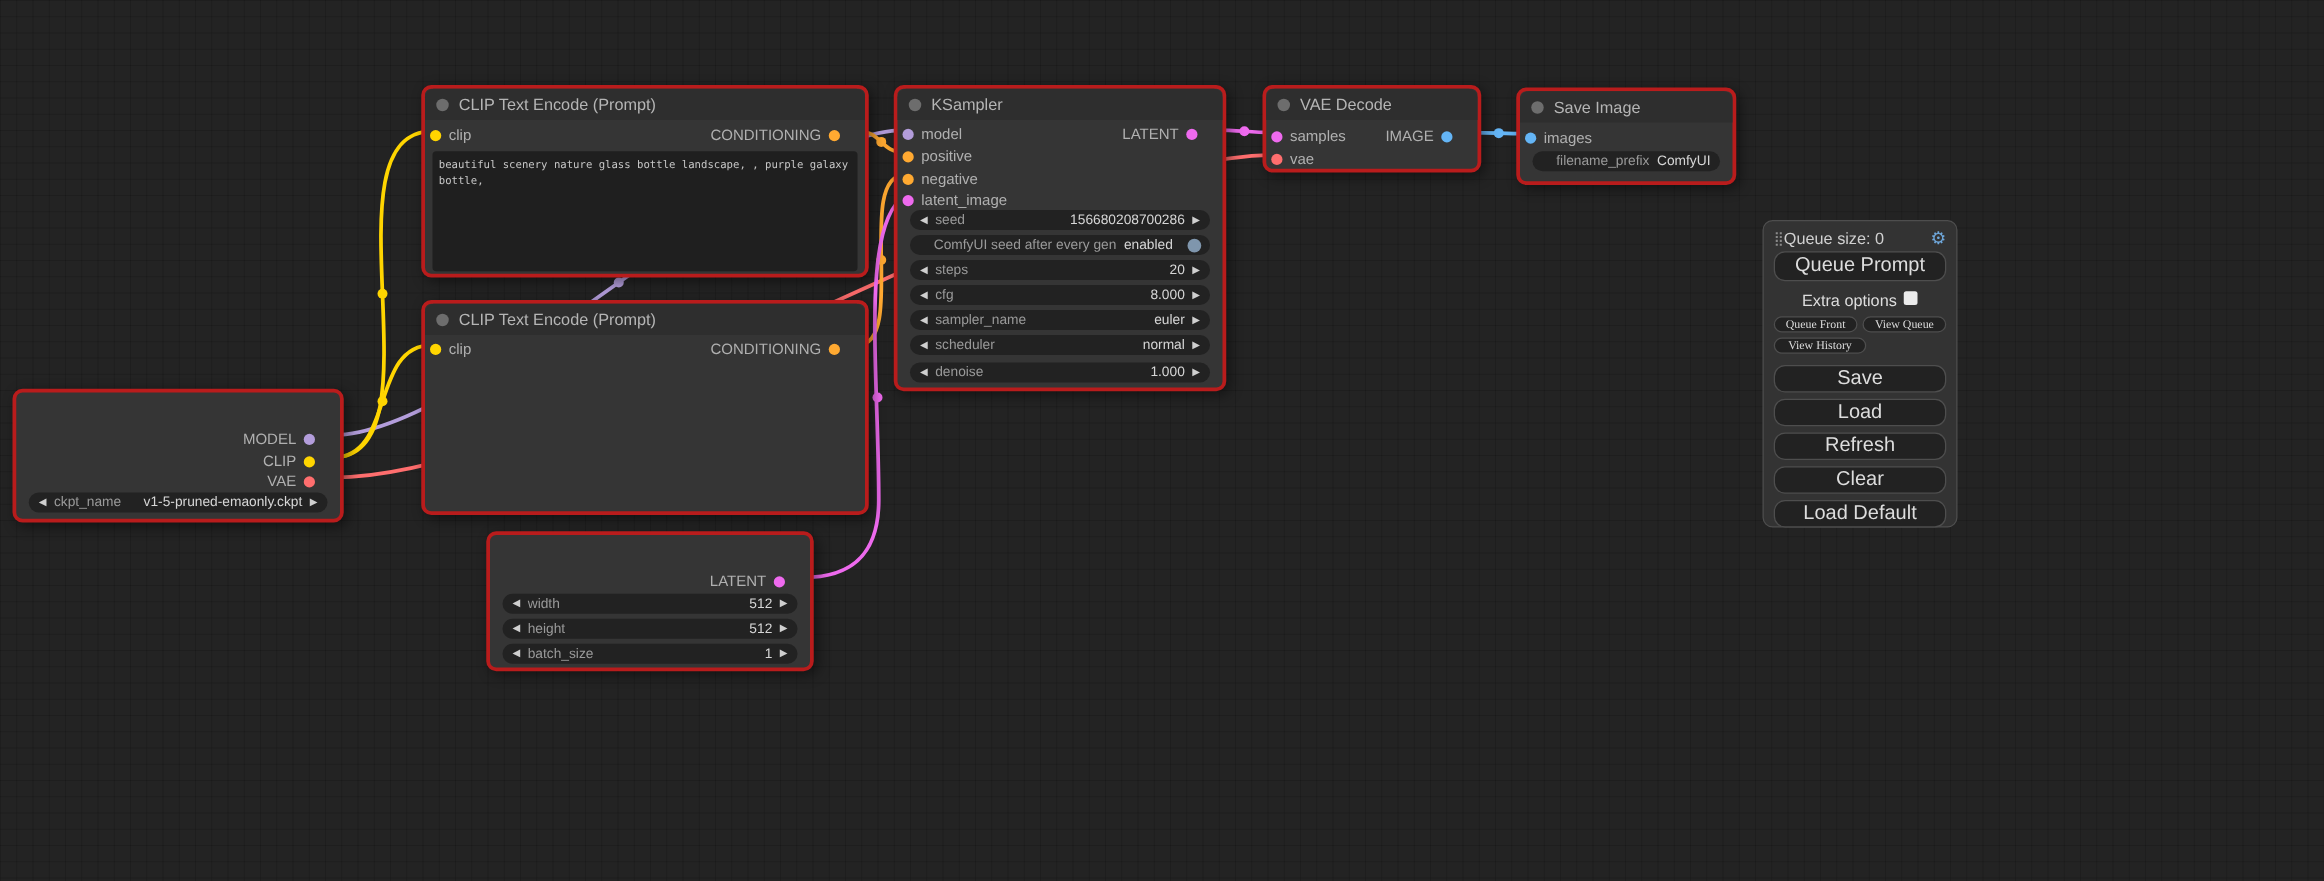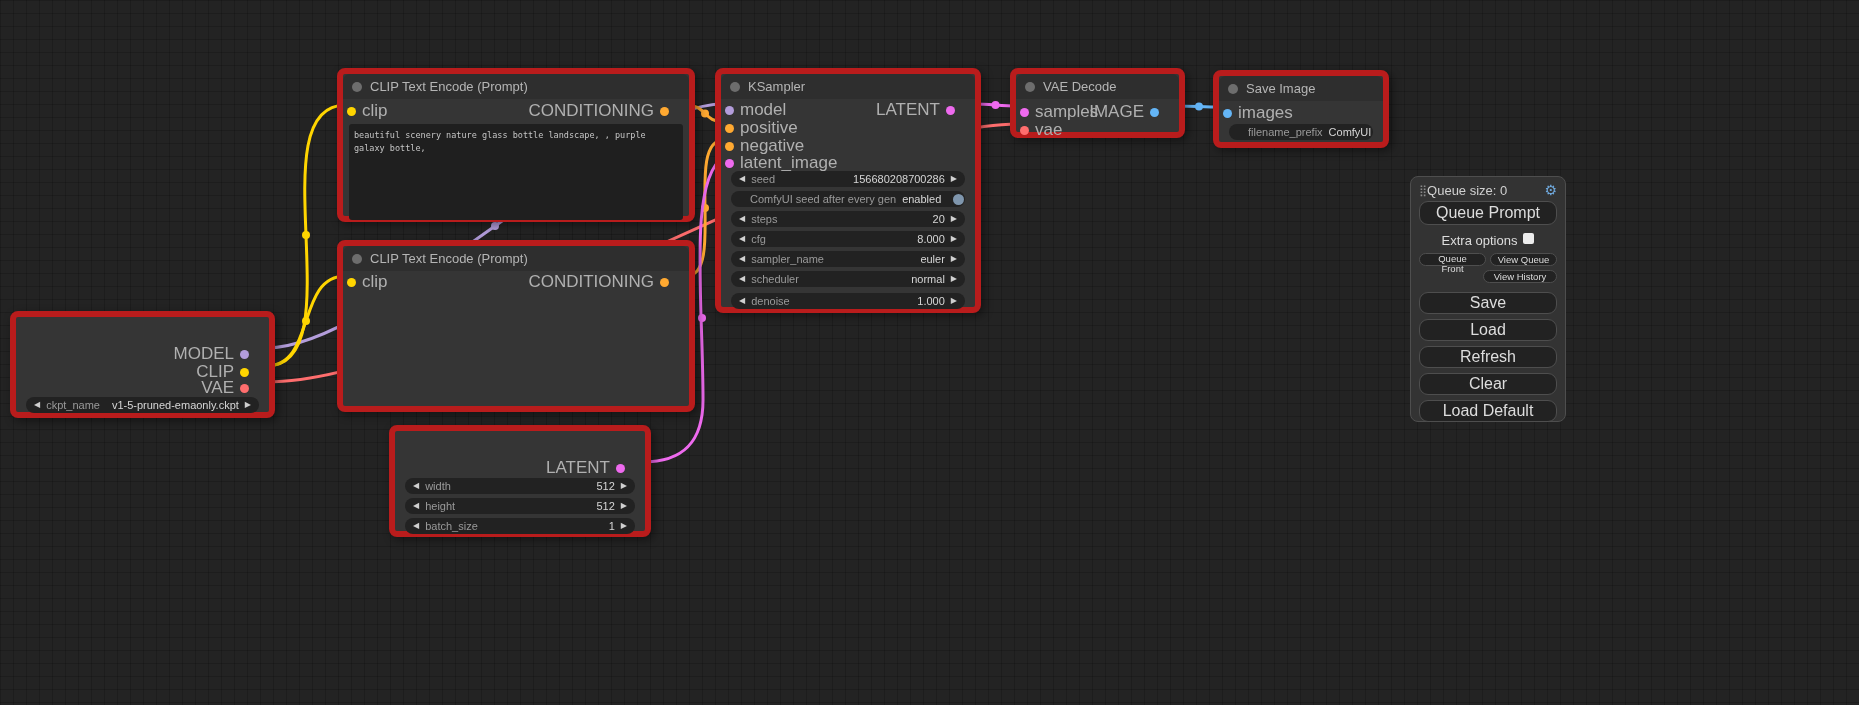--- a/index.html
+++ b/index.html
@@ -12,33 +12,33 @@
       linear-gradient(rgba(0,0,0,0.16) 1px, transparent 1px),
       linear-gradient(90deg, rgba(0,0,0,0.16) 1px, transparent 1px);
     background-size:13px 13px;
   }
   svg.wires { position:absolute; left:0; top:0; z-index:1; }
   svg.wires path { fill:none; stroke-width:3; stroke-linecap:round; }
 
   .node {
     position:absolute; z-index:2;
     background:#353535;
-    border:6px solid #b91c1c;
+    border:3px solid #b91c1c;
     border-radius:8px;
     box-shadow:3px 3px 10px rgba(0,0,0,0.45);
   }
   .node-title {
     position:absolute; left:0; right:0; top:0; height:25px;
     background:#2e2e2e; border-radius:7px 7px 0 0;
     display:flex; align-items:center; gap:8px; padding:0 9px;
   }
   .title-dot { width:10px; height:10px; border-radius:50%; background:#6d6d6d; flex:0 0 auto; }
   .title-text { color:#b5b5b5; font-size:13px; white-space:nowrap; }
 
-  .slot { position:absolute; height:16px; display:flex; align-items:center; gap:6px; font-size:17px; color:#b0b0b0; }
+  .slot { position:absolute; height:16px; display:flex; align-items:center; gap:6px; font-size:12px; color:#b0b0b0; }
   .slot.in  { left:4px; }
   .slot.out { right:20px; }
   .slot-label { white-space:nowrap; }
   .dot { width:9px; height:9px; border-radius:50%; flex:0 0 auto; }
   .c-model { background:#B39DDB; }
   .c-clip  { background:#FFD500; }
   .c-vae   { background:#FF6E6E; }
   .c-cond  { background:#FFA931; }
   .c-latent{ background:#EE6AEE; }
   .c-image { background:#64B5F6; }
@@ -73,21 +73,21 @@
   .queue-size { flex:1; text-align:left; font-size:13px; color:#d0d0d0; }
   .gear { color:#6fa8dc; font-size:14px; cursor:pointer; }
   .menu button {
     display:block; width:100%;
     background:#222222; border:1px solid #4e4e4e; border-radius:9px;
     color:#dddddd; font-family:inherit; cursor:pointer;
   }
   .menu .qp  { height:24px; font-size:16px; margin-bottom:8px; }
   .extra { display:flex; align-items:flex-start; justify-content:center; gap:6px; font-size:13px; height:16px; margin-bottom:4px; }
   .checkbox { width:11px; height:11px; background:#ececec; border-radius:2px; flex:0 0 auto; }
-  .small-row { display:flex; gap:4px; justify-content:flex-end; margin-bottom:4px; }
+  .small-row { display:flex; gap:4px; justify-content:flex-start; margin-bottom:4px;font-family:Liberation Serif, serif; }
   .small-row button { height:13px; font-size:9.5px; line-height:10px; border-radius:8px; padding:0 6px; width:auto; flex:1; }
   .small-row button.vh { flex:none; width:74px; }
   .menu .big { height:22px; font-size:16px; margin-bottom:5px; }
   .menu .first-big { margin-top:9px; }
 </style>
 </head>
 <body>
 
 <svg class="wires" width="1859" height="705">
   <path d="M266.5,348 C381.5,348 608.5,104 723.5,104" stroke="#B39DDB"></path>

